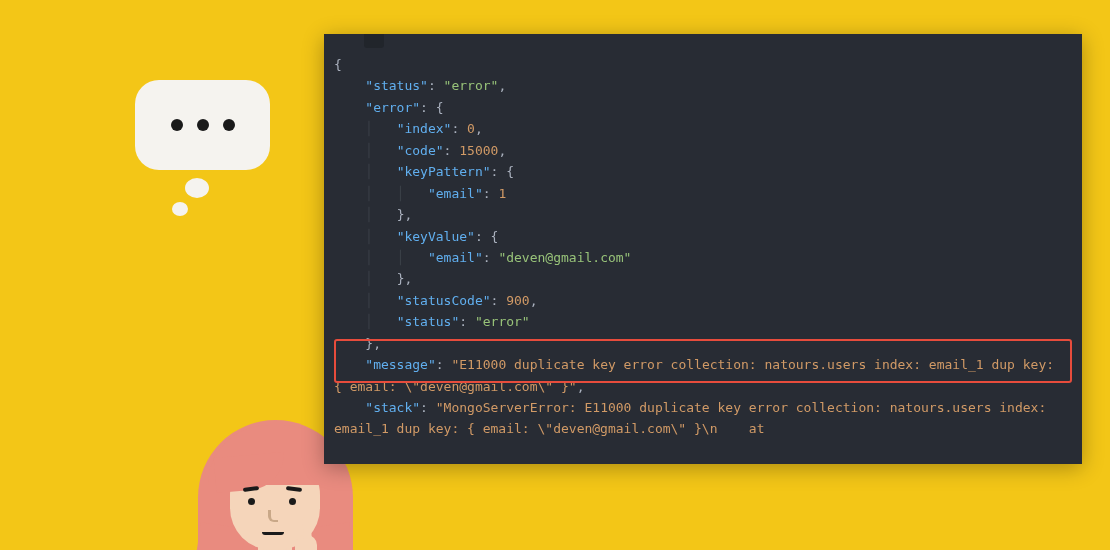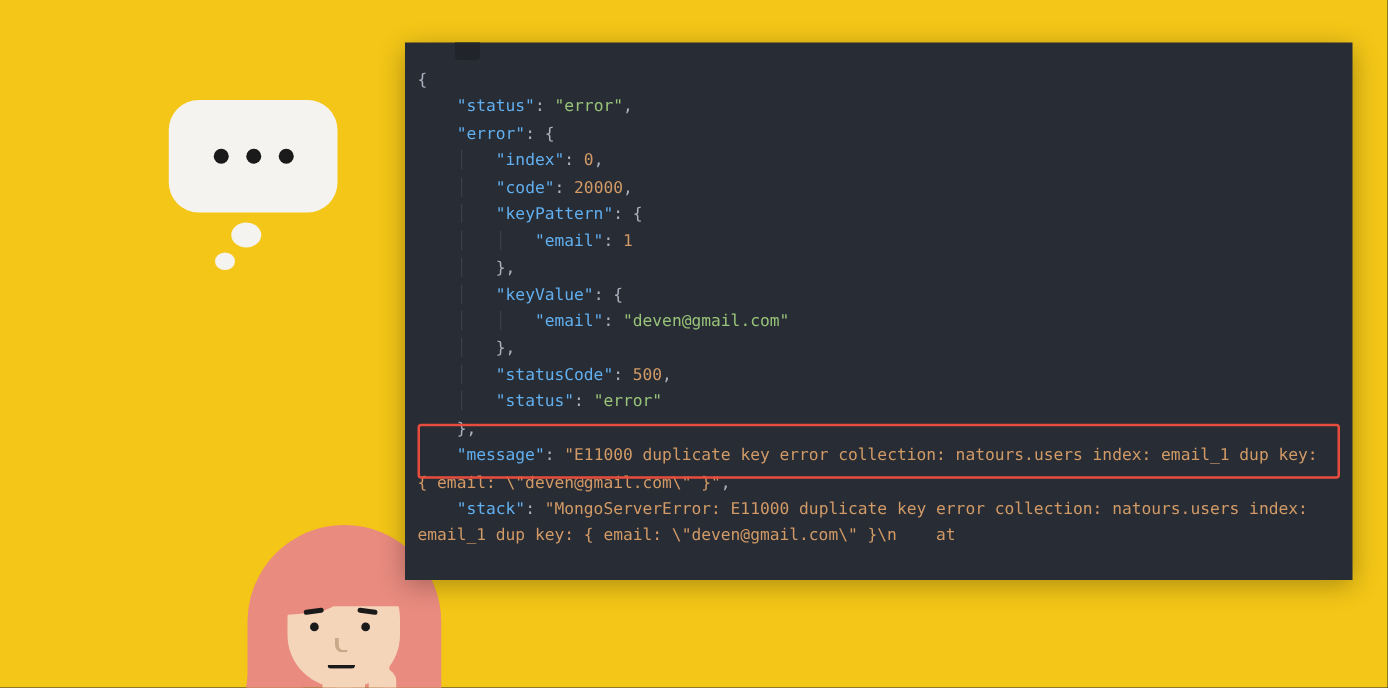--- a/index.html
+++ b/index.html
@@ -289,27 +289,27 @@
   <div class="finger"></div>
 </div>
 
 <div class="code-panel">
   <div class="tab-indicator"></div>
 
   <div class="code-line"><span class="brace">{</span></div>
   <div class="code-line">    <span class="key">"status"</span><span class="punct">: </span><span class="string">"error"</span><span class="punct">,</span></div>
   <div class="code-line">    <span class="key">"error"</span><span class="punct">: </span><span class="brace">{</span></div>
   <div class="code-line">    <span class="guide">│</span>   <span class="key">"index"</span><span class="punct">: </span><span class="number">0</span><span class="punct">,</span></div>
-  <div class="code-line">    <span class="guide">│</span>   <span class="key">"code"</span><span class="punct">: </span><span class="number">20000</span><span class="punct">,</span></div>
+  <div class="code-line">    <span class="guide">│</span>   <span class="key">"code"</span><span class="punct">: </span><span class="number">15000</span><span class="punct">,</span></div>
   <div class="code-line">    <span class="guide">│</span>   <span class="key">"keyPattern"</span><span class="punct">: </span><span class="brace">{</span></div>
   <div class="code-line">    <span class="guide">│</span>   <span class="guide">│</span>   <span class="key">"email"</span><span class="punct">: </span><span class="number">1</span></div>
   <div class="code-line">    <span class="guide">│</span>   <span class="brace">}</span><span class="punct">,</span></div>
   <div class="code-line">    <span class="guide">│</span>   <span class="key">"keyValue"</span><span class="punct">: </span><span class="brace">{</span></div>
   <div class="code-line">    <span class="guide">│</span>   <span class="guide">│</span>   <span class="key">"email"</span><span class="punct">: </span><span class="string">"deven@gmail.com"</span></div>
   <div class="code-line">    <span class="guide">│</span>   <span class="brace">}</span><span class="punct">,</span></div>
-  <div class="code-line">    <span class="guide">│</span>   <span class="key">"statusCode"</span><span class="punct">: </span><span class="number">500</span><span class="punct">,</span></div>
+  <div class="code-line">    <span class="guide">│</span>   <span class="key">"statusCode"</span><span class="punct">: </span><span class="number">900</span><span class="punct">,</span></div>
   <div class="code-line">    <span class="guide">│</span>   <span class="key">"status"</span><span class="punct">: </span><span class="string">"error"</span></div>
   <div class="code-line">    <span class="brace">}</span><span class="punct">,</span></div>
   <div class="code-line" style="white-space: pre-wrap; padding-right:10px;">    <span class="key">"message"</span><span class="punct">: </span><span class="string-warm">"E11000 duplicate key error collection: natours.users index: email_1 dup key: { email: \"deven@gmail.com\" }"</span><span class="punct">,</span></div>
   <div class="code-line" style="white-space: pre-wrap; padding-right:10px;">    <span class="key">"stack"</span><span class="punct">: </span><span class="string-warm">"MongoServerError: E11000 duplicate key error collection: natours.users index: email_1 dup key: { email: \"deven@gmail.com\" }\n    at</span></div>
 
   <div class="highlight-box"></div>
 </div>
 
 </body></html>

